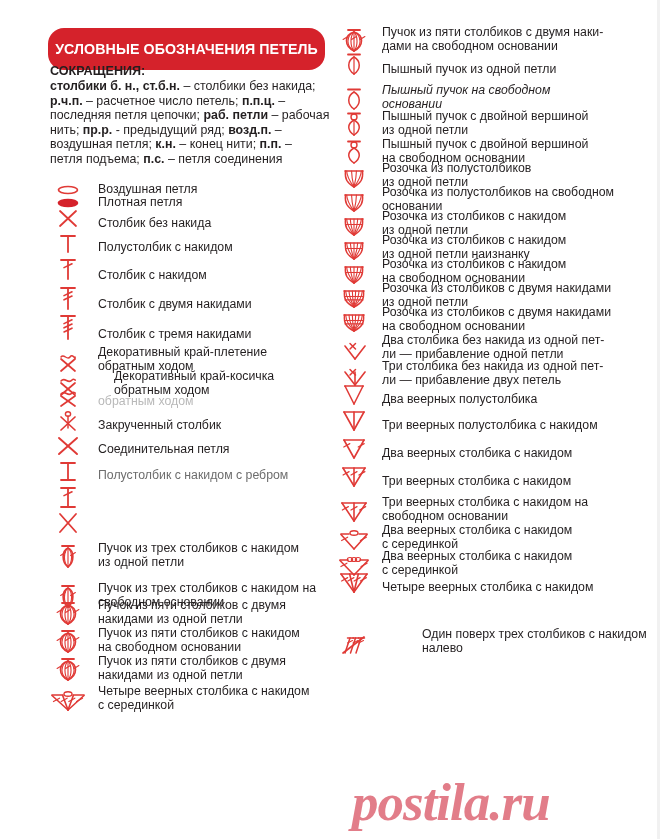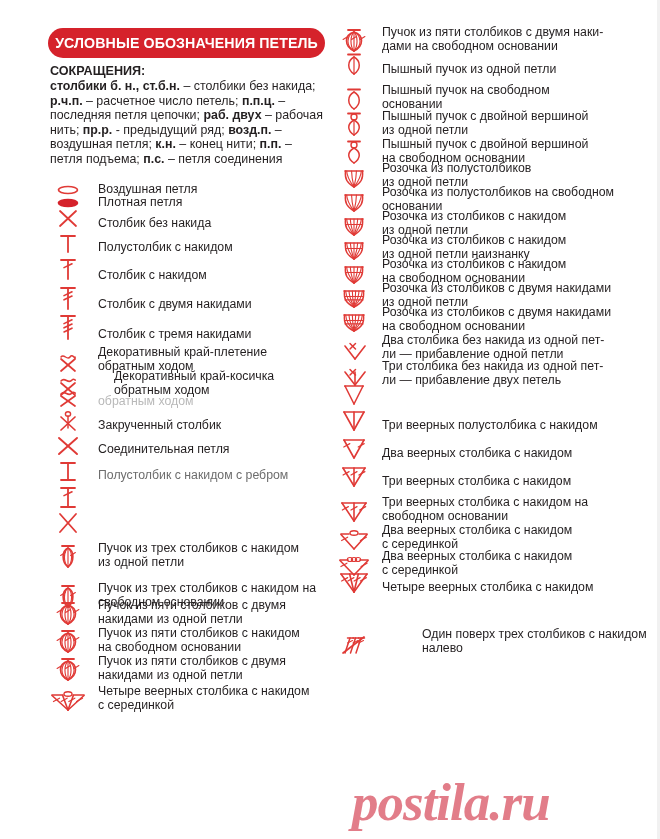--- a/index.html
+++ b/index.html
@@ -10,21 +10,21 @@
     font-family: "Liberation Sans", sans-serif;
     color: #231f20;
     overflow: hidden;
     position: relative;
   }
   #sheet { position: relative; width: 660px; height: 839px; }
 
   
   #title-badge {
     position: absolute; left: 48px; top: 28px;
-    width: 277px; height: 30px;
+    width: 277px; height: 42px;
     background: #d5222b;
     border-radius: 16px;
     display: flex; align-items: center; justify-content: center;
   }
   #title-badge .t {
     color: #ffffff;
     font-weight: bold;
     font-size: 14.2px;
     letter-spacing: .1px;
     white-space: nowrap;
@@ -82,21 +82,21 @@
 
   <div id="title-badge">
     <span class="t">УСЛОВНЫЕ ОБОЗНАЧЕНИЯ ПЕТЕЛЬ</span>
   </div>
 
   <div id="abbrev">
     <div class="head">СОКРАЩЕНИЯ:</div>
     <div class="body">
         <div><b>столбики б. н., ст.б.н.</b> – столбики без накида;</div>
         <div><b>р.ч.п.</b> – расчетное число петель; <b>п.п.ц.</b> –</div>
-        <div>последняя петля цепочки; <b>раб. двух</b> – рабочая</div>
+        <div>последняя петля цепочки; <b>раб. петли</b> – рабочая</div>
         <div>нить; <b>пр.р.</b> - предыдущий ряд; <b>возд.п.</b> –</div>
         <div>воздушная петля; <b>к.н.</b> – конец нити; <b>п.п.</b> –</div>
         <div>петля подъема; <b>п.с.</b> – петля соединения</div>
       </div>
   </div>
 
   <div class="col" id="col-left">
       <div class="row" style="top: 180px; left: 0px;">
         <div class="sym" style="width: 44px; height: 12px;">
           <svg width="22" height="10" viewBox="0 0 22 10" fill="none" stroke="#e03a36" stroke-width="1.6" stroke-linecap="round">
@@ -379,21 +379,21 @@
         <div class="lbl" style="margin-left: 8px; white-space: pre-line; margin-top: 4px;">Пышный пучок  из одной петли</div>
       </div>
       <div class="row" style="top: 78px; left: 0px;">
         <div class="sym" style="width: 40px; height: 24px;">
           <svg width="20" height="24" viewBox="0 0 20 24" fill="none" stroke="#e03a36" stroke-width="1.6" stroke-linecap="round">
             <line x1="4" y1="2.5" x2="16" y2="2.5" stroke-width="1.8"></line>
             <path d="M10 5 C3 9, 3 17, 10 22" stroke-width="1.5"></path>
             <path d="M10 5 C17 9, 17 17, 10 22" stroke-width="1.5"></path>
           </svg>
         </div>
-        <div class="lbl" style="margin-left: 8px; white-space: pre-line; margin-top: 4px;">Пышный пучок на свободном
+        <div class="lbl" style="margin-left: 8px; white-space: pre-line; margin-top: 4px; font-style: italic;">Пышный пучок на свободном
 основании</div>
       </div>
       <div class="row" style="top: 104px; left: 0px;">
         <div class="sym" style="width: 40px; height: 26px;">
           <svg width="20" height="26" viewBox="0 0 20 26" fill="none" stroke="#e03a36" stroke-width="1.6" stroke-linecap="round">
             <line x1="4" y1="2.5" x2="16" y2="2.5" stroke-width="1.8"></line>
             <ellipse cx="10" cy="6" rx="3" ry="3" stroke-width="1.4"></ellipse>
             <path d="M10 9 C3 13, 3 19, 10 24" stroke-width="1.5"></path>
             <path d="M10 9 C17 13, 17 19, 10 24" stroke-width="1.5"></path>
             <line x1="10" y1="9" x2="10" y2="24" stroke-width="1.2"></line>
@@ -552,20 +552,21 @@
 ли — прибавление двух петель</div>
       </div>
       <div class="row" style="top: 382px; left: 0px;">
         <div class="sym" style="width: 40px; height: 24px;">
           <svg width="22" height="24" viewBox="0 0 22 24" fill="none" stroke="#e03a36" stroke-width="1.6" stroke-linecap="round">
             <line x1="2" y1="4" x2="20" y2="4" stroke-width="1.7"></line>
             <line x1="2" y1="4" x2="11" y2="22" stroke-width="1.6"></line>
             <line x1="20" y1="4" x2="11" y2="22" stroke-width="1.6"></line>
           </svg>
         </div>
+        <div class="lbl" style="margin-left: 8px; white-space: pre-line; margin-top: 6px;">Два веерных полустолбика</div>
       </div>
       <div class="row" style="top: 408px; left: 0px;">
         <div class="sym" style="width: 40px; height: 24px;">
           <svg width="24" height="24" viewBox="0 0 24 24" fill="none" stroke="#e03a36" stroke-width="1.6" stroke-linecap="round">
             <line x1="2" y1="4" x2="22" y2="4" stroke-width="1.7"></line>
             <line x1="2" y1="4" x2="12" y2="22" stroke-width="1.6"></line>
             <line x1="12" y1="4" x2="12" y2="22" stroke-width="1.6"></line>
             <line x1="22" y1="4" x2="12" y2="22" stroke-width="1.6"></line>
           </svg>
         </div>

